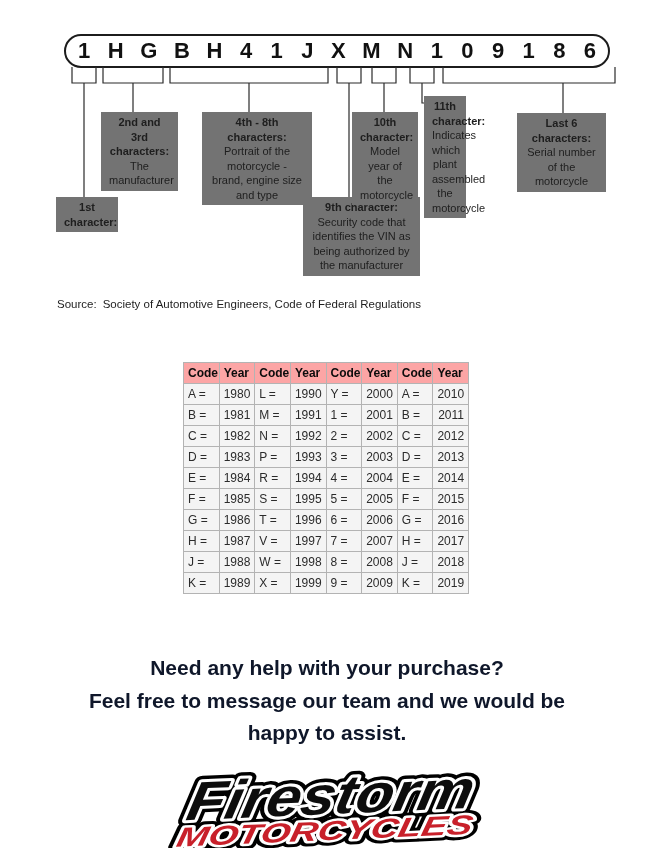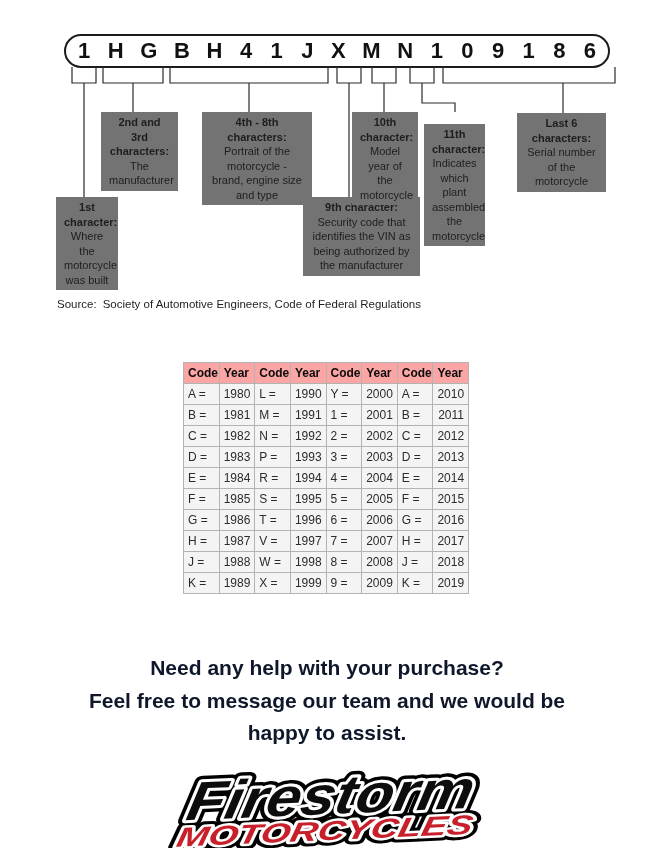--- a/index.html
+++ b/index.html
@@ -71,21 +71,20 @@
       <path d="M170 67 V83 H328 V67 M249 83 V112"></path>
       <path d="M337 67 V83 H361 V67 M349 83 V197"></path>
       <path d="M372 67 V83 H396 V67 M384 83 V112"></path>
       <path d="M410 67 V83 H434 V67 M422 83 V103 H455 V112"></path>
       <path d="M443 67 V83 H615 V67 M563 83 V113"></path>
     </g>
   </svg>
 
   <div class="callout" style="left:56px;top:197px;width:62px">
     <div class="title">1st character:</div>
-    <div class="desc">Where the motorcycle was built</div>
   </div>
 
   <div class="callout" style="left:101px;top:112px;width:77px">
     <div class="title">2nd and 3rd characters:</div>
     <div class="desc">The manufacturer</div>
   </div>
 
   <div class="callout" style="left:202px;top:112px;width:110px">
     <div class="title">4th - 8th characters:</div>
     <div class="desc">Portrait of the motorcycle - brand, engine size and type</div>
@@ -94,21 +93,21 @@
   <div class="callout" style="left:303px;top:197px;width:117px">
     <div class="title">9th character:</div>
     <div class="desc">Security code that identifies the VIN as being authorized by the manufacturer</div>
   </div>
 
   <div class="callout" style="left:352px;top:112px;width:66px">
     <div class="title">10th character:</div>
     <div class="desc">Model year of the motorcycle</div>
   </div>
 
-  <div class="callout" style="left:424px;top:124px;width:61px">
+  <div class="callout" style="left:424px;top:96px;width:42px">
     <div class="title">11th character:</div>
     <div class="desc">Indicates which plant assembled the motorcycle</div>
   </div>
 
   <div class="callout" style="left:517px;top:113px;width:89px">
     <div class="title">Last 6 characters:</div>
     <div class="desc">Serial number of the motorcycle</div>
   </div>
 
   <div class="source">

